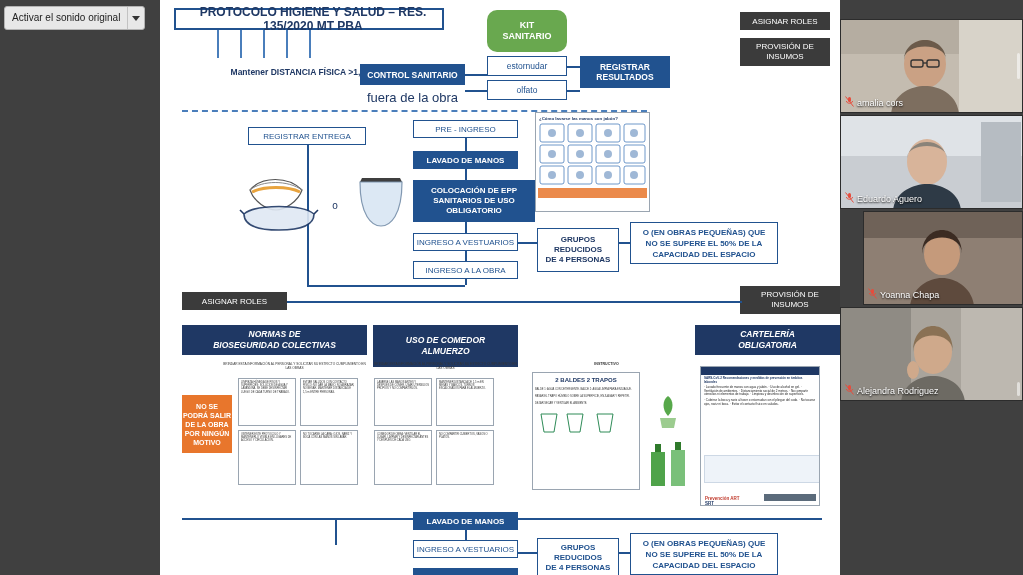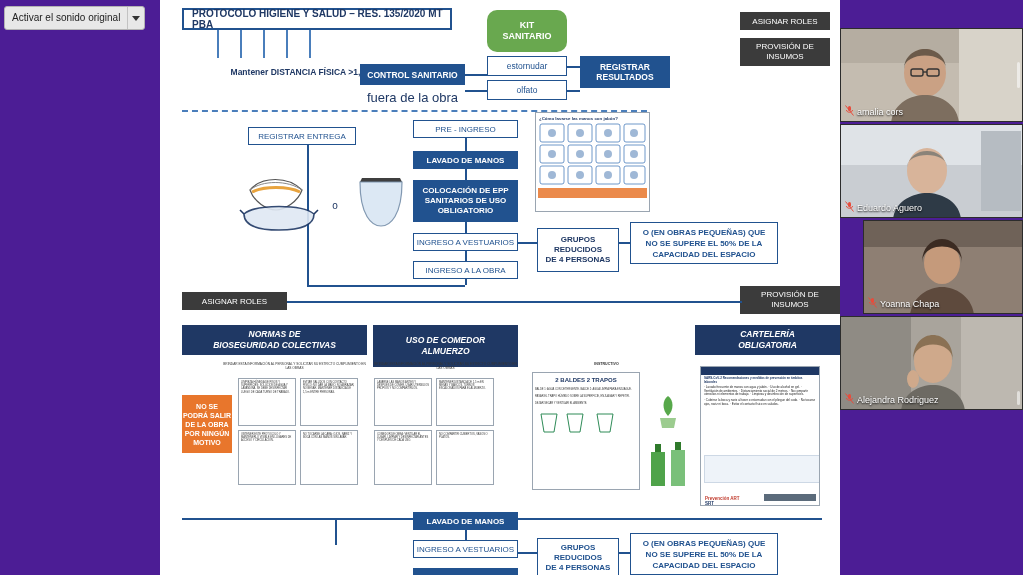--- a/index.html
+++ b/index.html
@@ -1,17 +1,17 @@
 <!DOCTYPE html>
 <html><head>
 <meta charset="utf-8">
 <style>
   html,body{margin:0;padding:0;background:#0f0f0f;}
   body{width:1023px;height:575px;overflow:hidden;font-family:"Liberation Sans",sans-serif;}
-  #app{position:relative;width:1023px;height:575px;background:#4c1d95;}
+  #app{position:relative;width:1023px;height:575px;background:#404040;}
 
   
   #audio-btn{position:absolute;left:4px;top:6px;height:22px;display:flex;align-items:stretch;
     background:#e8e8e8;border:1px solid #b3b3b3;border-radius:3px;font-size:10px;color:#222;}
   #audio-btn .lbl{padding:4px 7px 0 7px;white-space:nowrap;line-height:14px;}
   #audio-btn .sep{width:1px;background:#c2c2c2;}
   #audio-btn .caret{width:16px;display:flex;align-items:center;justify-content:center;}
   #audio-btn .caret i{display:block;width:0;height:0;border-left:4px solid transparent;border-right:4px solid transparent;border-top:5px solid #333;}
 
   
@@ -26,41 +26,41 @@
   .plain{color:#1f3864;}
   .ln{position:absolute;background:#21528f;}
   .lnv{width:1.5px;}
   .lnh{height:1.5px;}
   .dash{position:absolute;border-top:2px dashed #4a7ebb;}
   .card{position:absolute;background:#fff;border:1px solid #9aa5b1;box-sizing:border-box;overflow:hidden;}
   .mini{font-size:2.6px;line-height:3.2px;color:#333;padding:2px;}
   .orange{background:#e8762c;color:#fff;font-weight:bold;display:flex;align-items:center;justify-content:center;text-align:center;}
 
   
-  #strip{position:absolute;right:0;top:28px;width:183px;}
+  #strip{position:absolute;right:0;top:19px;width:183px;}
   .vtile{position:relative;width:183px;height:94px;margin-bottom:2px;overflow:hidden;border:1px solid #2c2c2c;box-sizing:border-box;}
   .vname{position:absolute;left:4px;bottom:3px;color:#fff;font-size:9px;text-shadow:0 1px 2px #000;display:flex;align-items:center;gap:3px;}
   .vtile .sb{position:absolute;right:2px;top:50%;width:3px;height:26px;background:rgba(255,255,255,.55);border-radius:2px;transform:translateY(-50%);}
 </style>
 </head>
 <body>
 
 <div id="app">
 
   <div id="audio-btn">
     <div class="lbl">Activar el sonido original</div>
     <div class="sep"></div>
     <div class="caret">
         <i></i>
       </div>
   </div>
 
   <div id="slide">
 
-    <div class="bx title-box" style="left:22px;top:8px;width:270px;height:22px;font-size:10px;">PROTOCOLO HIGIENE Y SALUD – RES. 135/2020 MT PBA</div>
+    <div class="bx title-box" style="left:14px;top:8px;width:270px;height:22px;font-size:12px;text-align:center;">PROTOCOLO HIGIENE Y SALUD – RES. 135/2020 MT PBA</div>
 
     <div class="bx green" style="left:327px;top:10px;width:80px;height:42px;font-size:9px;white-space:pre-line;line-height:11px;">KIT
 SANITARIO</div>
 
     <div class="bx plain" style="left:30px;top:64px;width:185px;height:16px;font-size:8.5px;display:flex;align-items:center;justify-content:flex-end;font-weight:bold;">Mantener DISTANCIA FÍSICA &gt;1,5 m</div>
 
     <div class="ln lnv" style="left:57px;top:30px;height:28px;background:#4a7ebb;"></div>
     <div class="ln lnv" style="left:80px;top:30px;height:28px;background:#4a7ebb;"></div>
     <div class="ln lnv" style="left:103px;top:30px;height:28px;background:#4a7ebb;"></div>
     <div class="ln lnv" style="left:126px;top:30px;height:28px;background:#4a7ebb;"></div>
@@ -75,25 +75,25 @@
 
     <div class="bx blue" style="left:420px;top:56px;width:90px;height:32px;font-size:8.5px;white-space:pre-line;line-height:10px;">REGISTRAR
 RESULTADOS</div>
     <div class="ln lnh" style="left:407px;top:66px;width:13px;"></div>
     <div class="ln lnh" style="left:407px;top:90px;width:13px;"></div>
 
     <div class="bx plain" style="left:200px;top:90px;width:105px;height:14px;font-size:13px;display:flex;align-items:center;justify-content:center;">fuera de la obra</div>
 
     <div class="dash" style="left:22px;top:110px;width:465px;"></div>
 
-    <div class="bx wbox" style="left:88px;top:127px;width:108px;height:18px;font-size:8px;">REGISTRAR ENTREGA</div>
+    <div class="bx wbox" style="left:88px;top:127px;width:118px;height:18px;font-size:8px;">REGISTRAR ENTREGA</div>
 
     <div class="bx wbox" style="left:253px;top:120px;width:105px;height:18px;font-size:8px;">PRE - INGRESO</div>
     <div class="bx blue" style="left:253px;top:151px;width:105px;height:18px;font-size:8px;">LAVADO DE MANOS</div>
-    <div class="bx blue" style="left:253px;top:180px;width:105px;height:42px;font-size:8px;white-space:pre-line;line-height:10px;">COLOCACIÓN DE EPP
+    <div class="bx blue" style="left:253px;top:180px;width:122px;height:42px;font-size:8px;white-space:pre-line;line-height:10px;">COLOCACIÓN DE EPP
 SANITARIOS DE USO
 OBLIGATORIO</div>
     <div class="bx wbox" style="left:253px;top:233px;width:105px;height:18px;font-size:8px;">INGRESO A VESTUARIOS</div>
     <div class="bx wbox" style="left:253px;top:261px;width:105px;height:18px;font-size:8px;">INGRESO A LA OBRA</div>
 
     <div class="ln lnv" style="left:305px;top:138px;height:13px;"></div>
     <div class="ln lnv" style="left:305px;top:169px;height:11px;"></div>
     <div class="ln lnv" style="left:305px;top:222px;height:11px;"></div>
     <div class="ln lnv" style="left:305px;top:251px;height:10px;"></div>
     <div class="ln lnv" style="left:147px;top:145px;height:140px;"></div>

